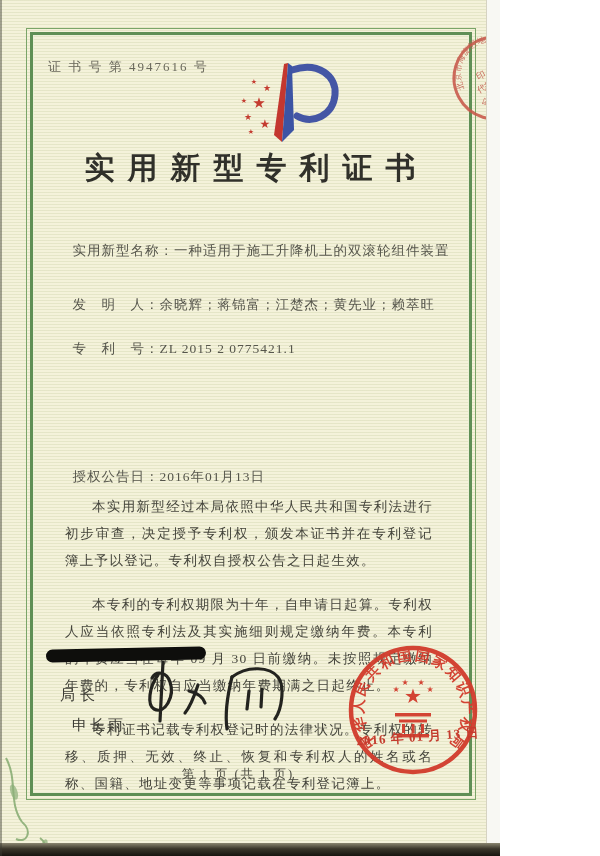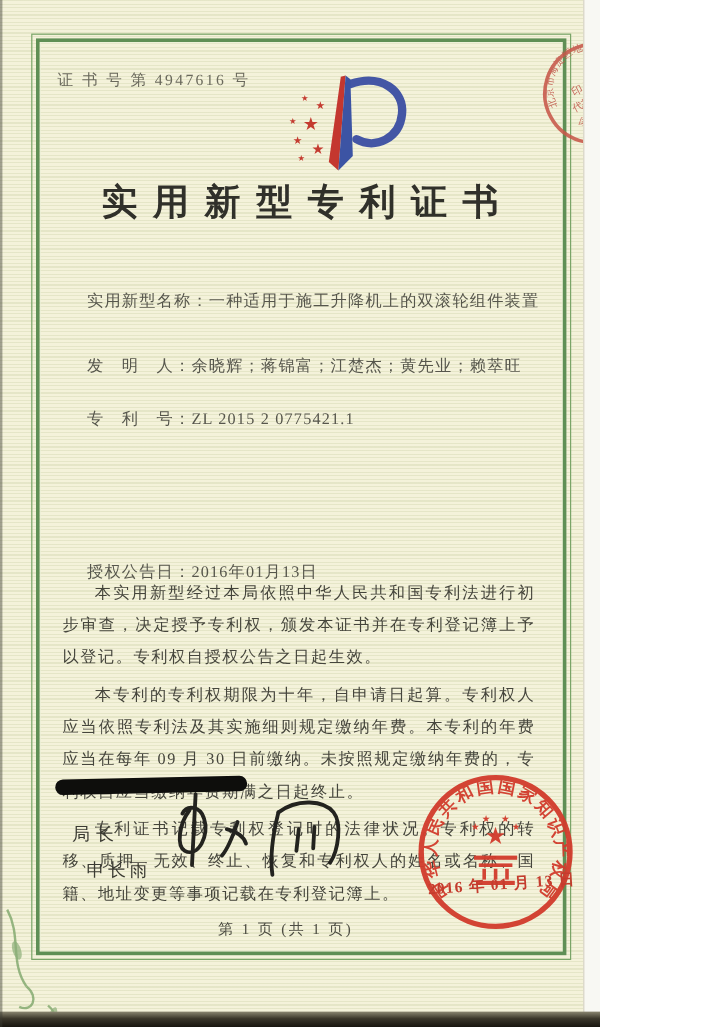--- a/index.html
+++ b/index.html
@@ -21,21 +21,21 @@
   .title{position:absolute;left:0;right:0;top:148px;text-align:center;
     font-size:30px;font-weight:bold;letter-spacing:13px;text-indent:13px;
     color:#30302a;}
   .row{position:absolute;left:55px;right:40px;font-size:13.5px;
     color:#56564c;letter-spacing:1px;white-space:pre;}
   .row .lbl{white-space:pre;}
   .row .val{white-space:pre;}
   .body-text{position:absolute;left:48px;right:50px;top:476px;
     font-size:13.5px;line-height:27px;color:#45453c;text-align:justify;
     letter-spacing:1.3px;}
-  .body-text p{margin:4px;text-indent:2em;font-family:Liberation Serif, serif;}
+  .body-text p{margin:17px;text-indent:2em;font-family:Liberation Serif, serif;}
   .redaction{position:absolute;left:46px;top:648px;width:160px;height:13px;
     background:#0e0e0c;border-radius:7px;transform:rotate(-1.2deg);}
   .signer-title{position:absolute;left:60px;top:686px;font-size:15px;
     letter-spacing:5px;color:#3a3a32;font-family:"Liberation Sans","DejaVu Sans",sans-serif;}
   .signer-name{position:absolute;left:72px;top:716px;font-size:15px;
     letter-spacing:3px;color:#3a3a32;font-family:"Liberation Sans","DejaVu Sans",sans-serif;text-align:center;}
   .signature-svg{position:absolute;left:130px;top:655px;}
   .tax-stamp{position:absolute;left:435px;top:18px;transform:rotate(-28deg);opacity:.88;}
   .tax-stamp text{fill:#c0564a;font-family:"Liberation Serif","DejaVu Serif",serif;}
   .seal{position:absolute;left:348px;top:645px;opacity:.95;}

